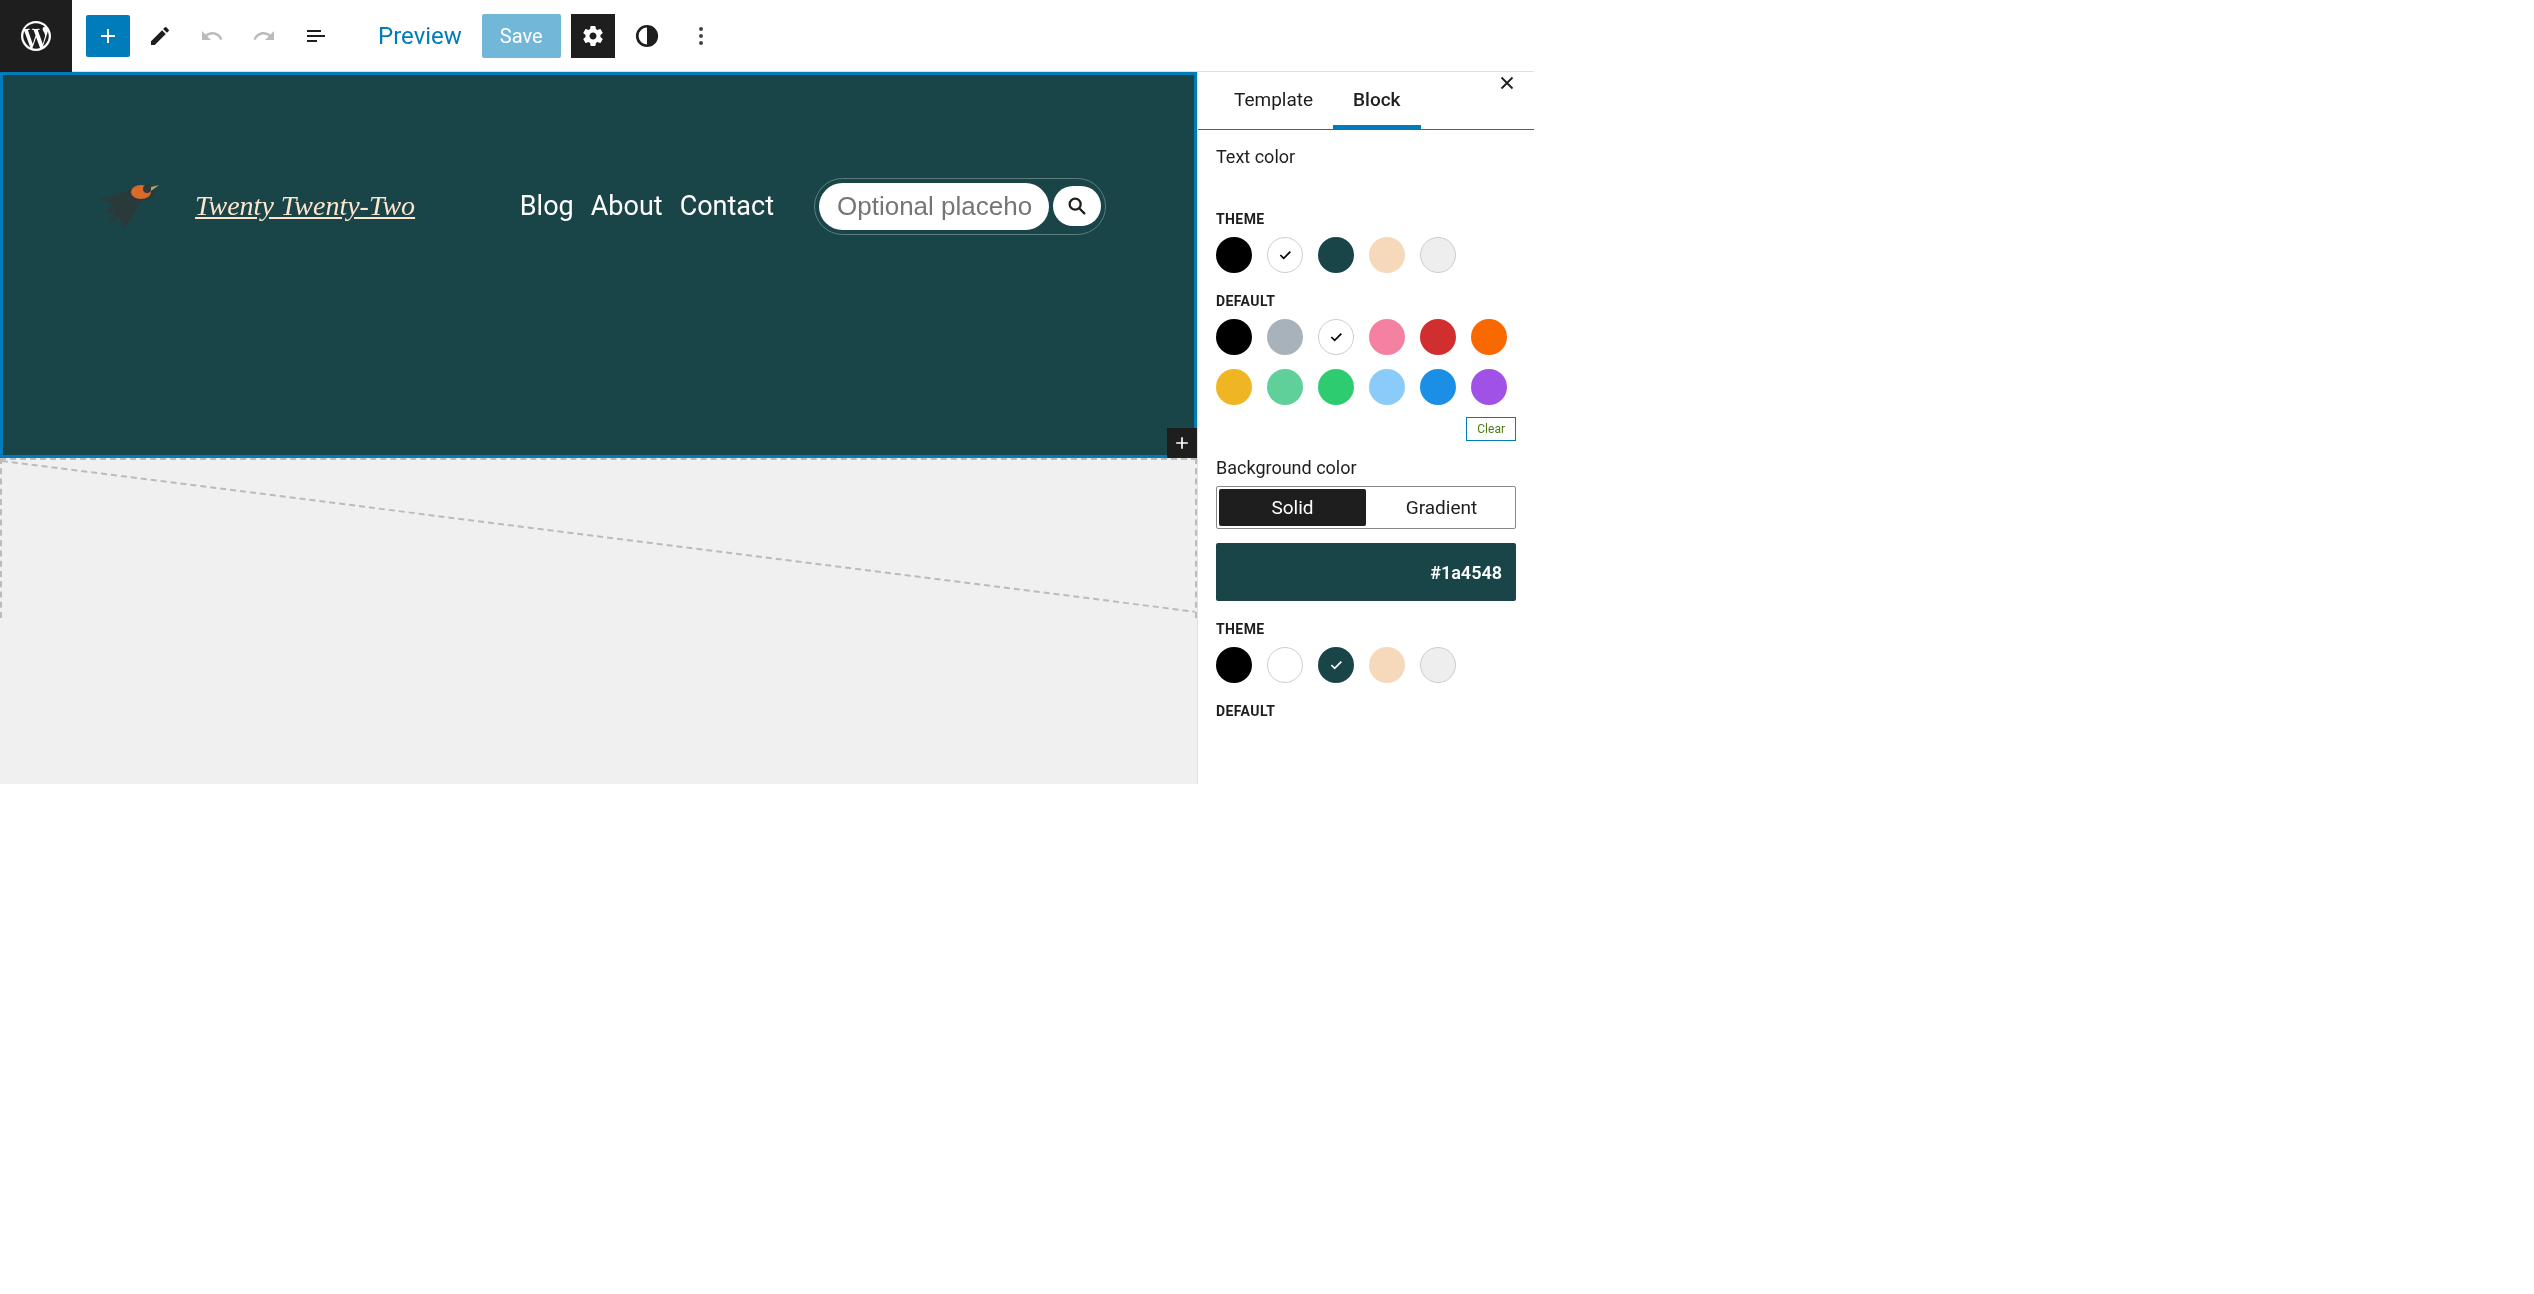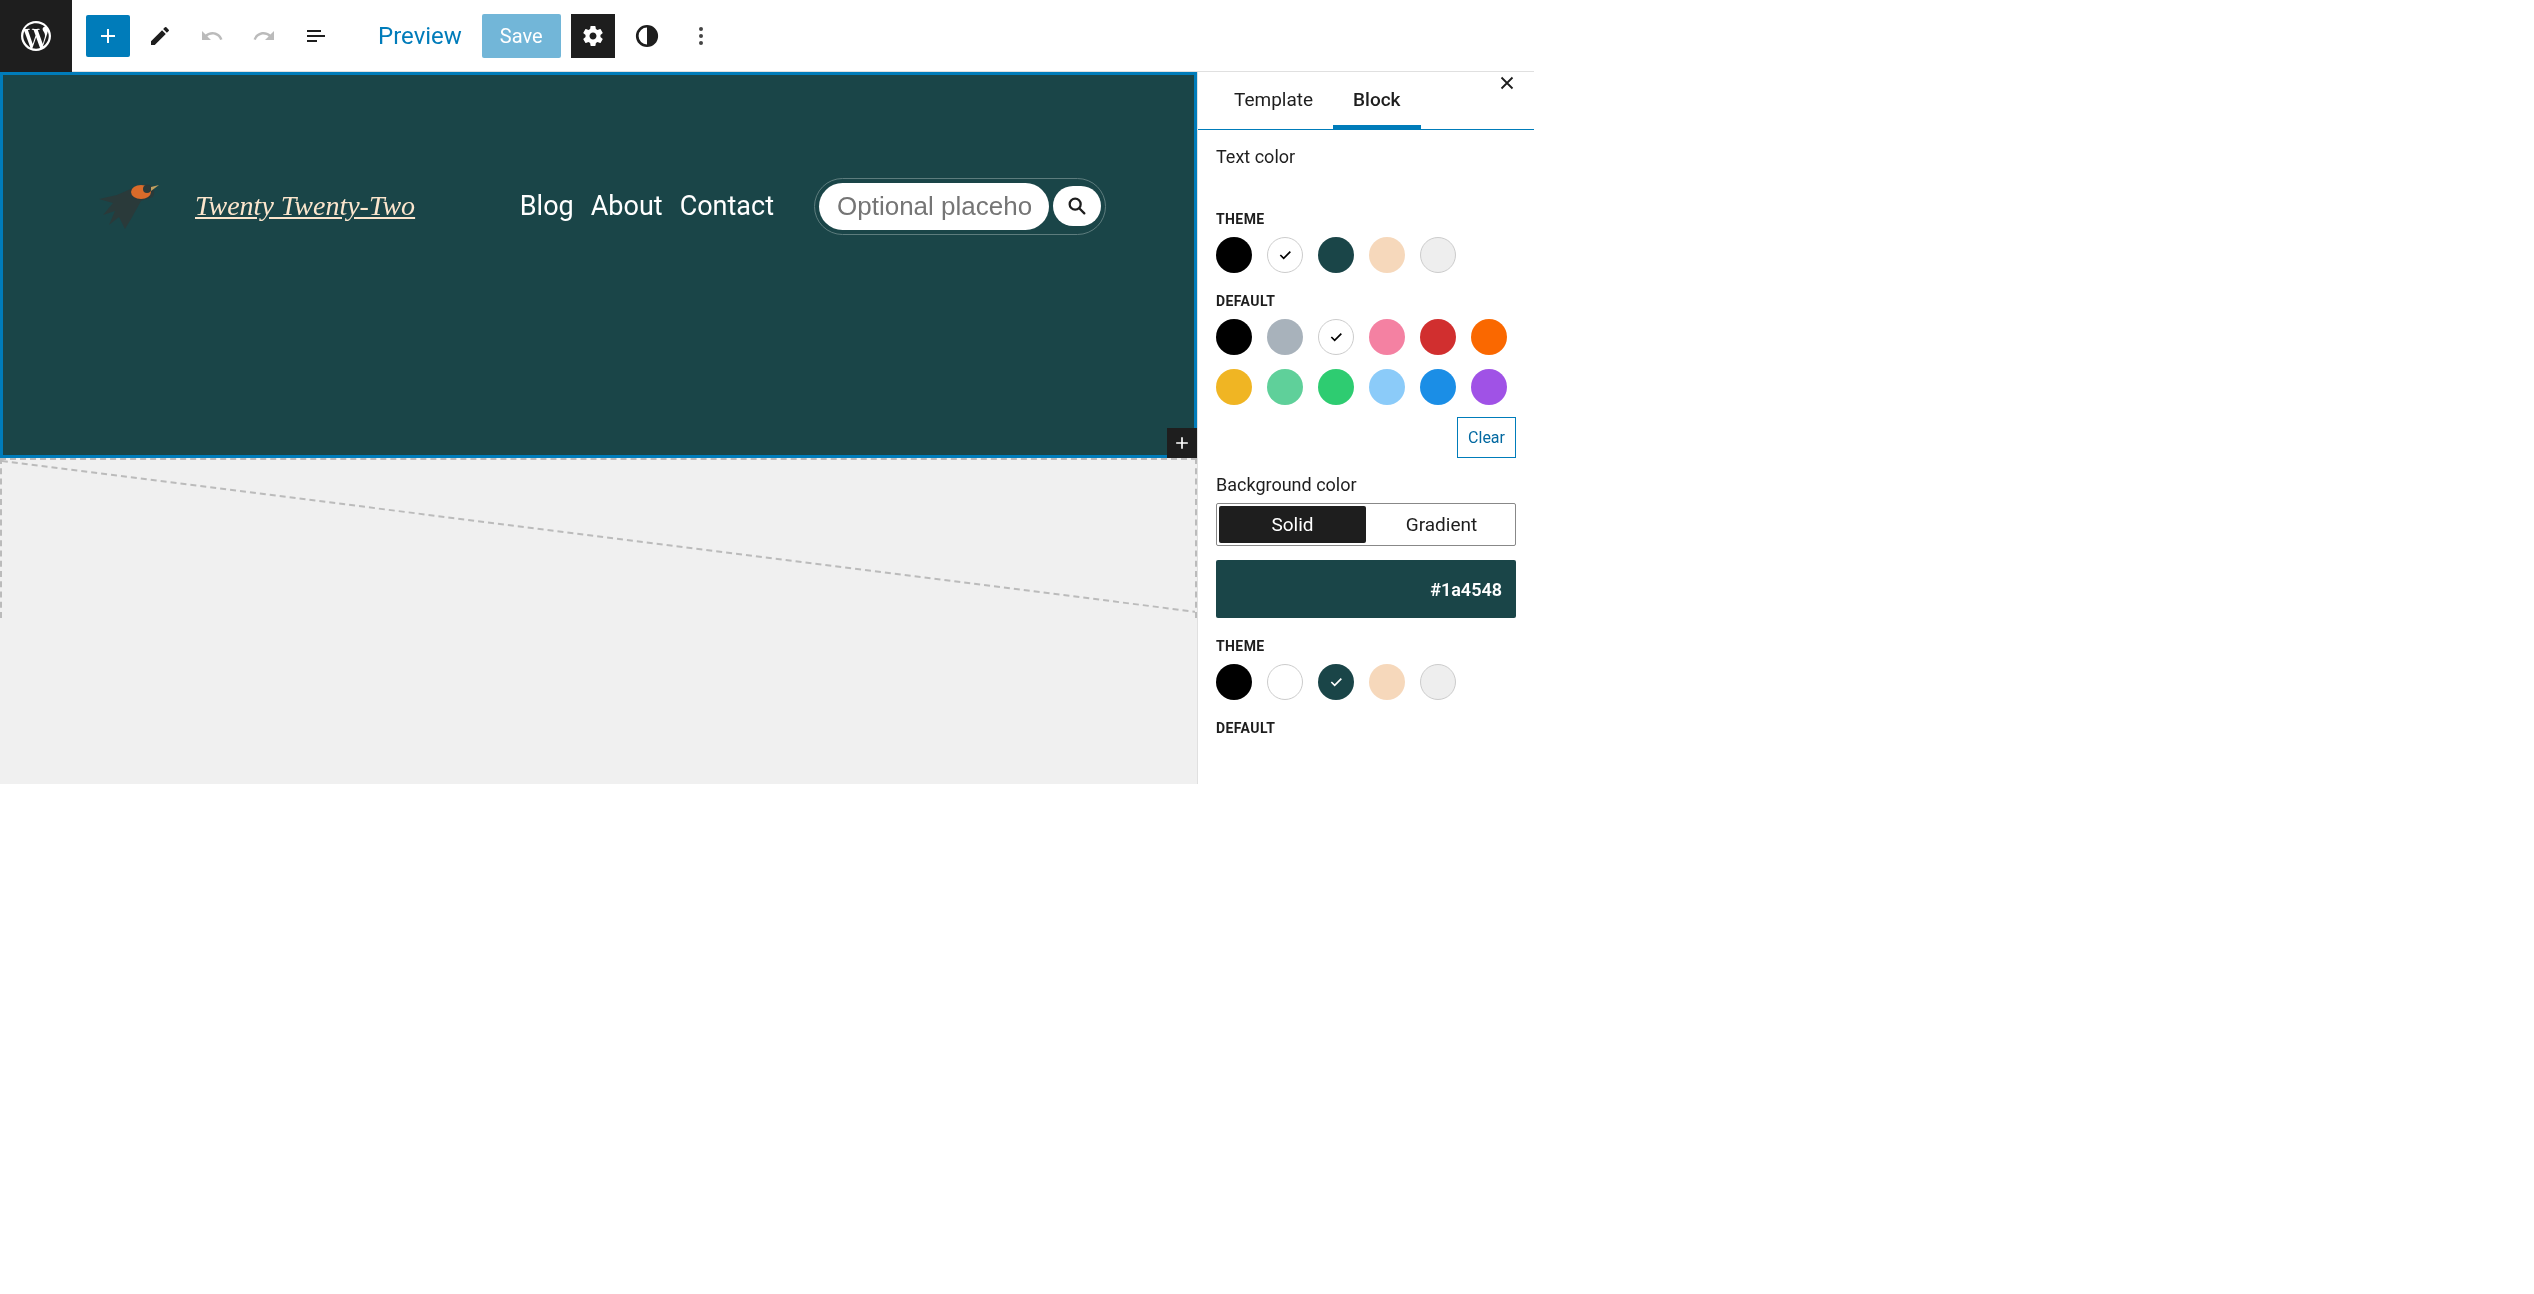--- a/index.html
+++ b/index.html
@@ -55,21 +55,21 @@
   .tab.active { font-weight: 500; border-bottom: 4px solid #007cba; margin-bottom: -2px; }
   .tabs .close-btn { margin-left: auto; cursor: pointer; font-size: 22px; }
   .panel { padding: 16px 18px; }
   .field-label { font-size: 18px; margin-bottom: 8px; }
   .swatch-picker-custom { width: 300px; height: 16px; }
   .section-label { font-size: 14px; font-weight: 700; letter-spacing: 0.4px; text-transform: uppercase; margin: 20px 0 10px; }
   .swatch-row { display: flex; gap: 15px; flex-wrap: wrap; }
   .swatch { width: 36px; height: 36px; border-radius: 50%; cursor: pointer; position: relative; }
   .swatch.border { border: 1.5px solid #ccc; }
   .swatch .check { position: absolute; top: 50%; left: 50%; transform: translate(-50%,-50%); }
-  .clear-link { display: inline-block; border: 1.5px solid #007cba; color: #0369a1; padding: 10px 10px; font-size: 16px; margin-top: 12px; float: right; cursor: pointer; }
+  .clear-link { display: inline-block; border: 1.5px solid #007cba; color: #4d7c0f; padding: 4px 10px; font-size: 12px; margin-top: 12px; float: right; cursor: pointer; }
   .toggle-seg { display: flex; border: 1.5px solid #888; border-radius: 2px; height: 43px; overflow: hidden; }
   .seg { flex: 1; display: flex; align-items: center; justify-content: center; font-size: 19px; cursor: pointer; }
   .seg.active { background: #1e1e1e; color: #fff; border-radius: 2px; margin: 2px; }
   .color-readout { background: #1a4548; color: #fff; height: 58px; display: flex; align-items: center; justify-content: flex-end; padding: 0 14px; font-size: 18px; font-weight: 600; margin-top: 14px; border-radius: 2px; }
 </style>
 </head>
 <body>
 
 <div class="topbar">
   <div class="wp-logo">

